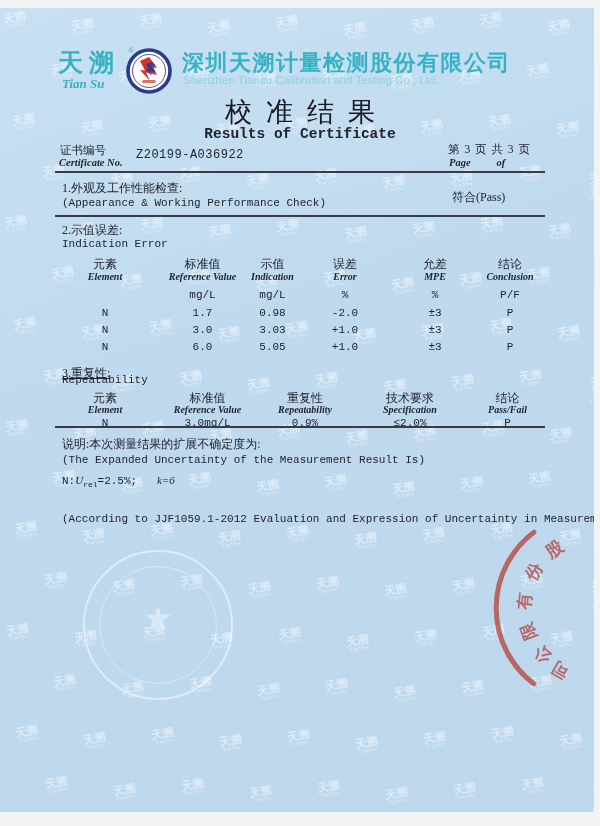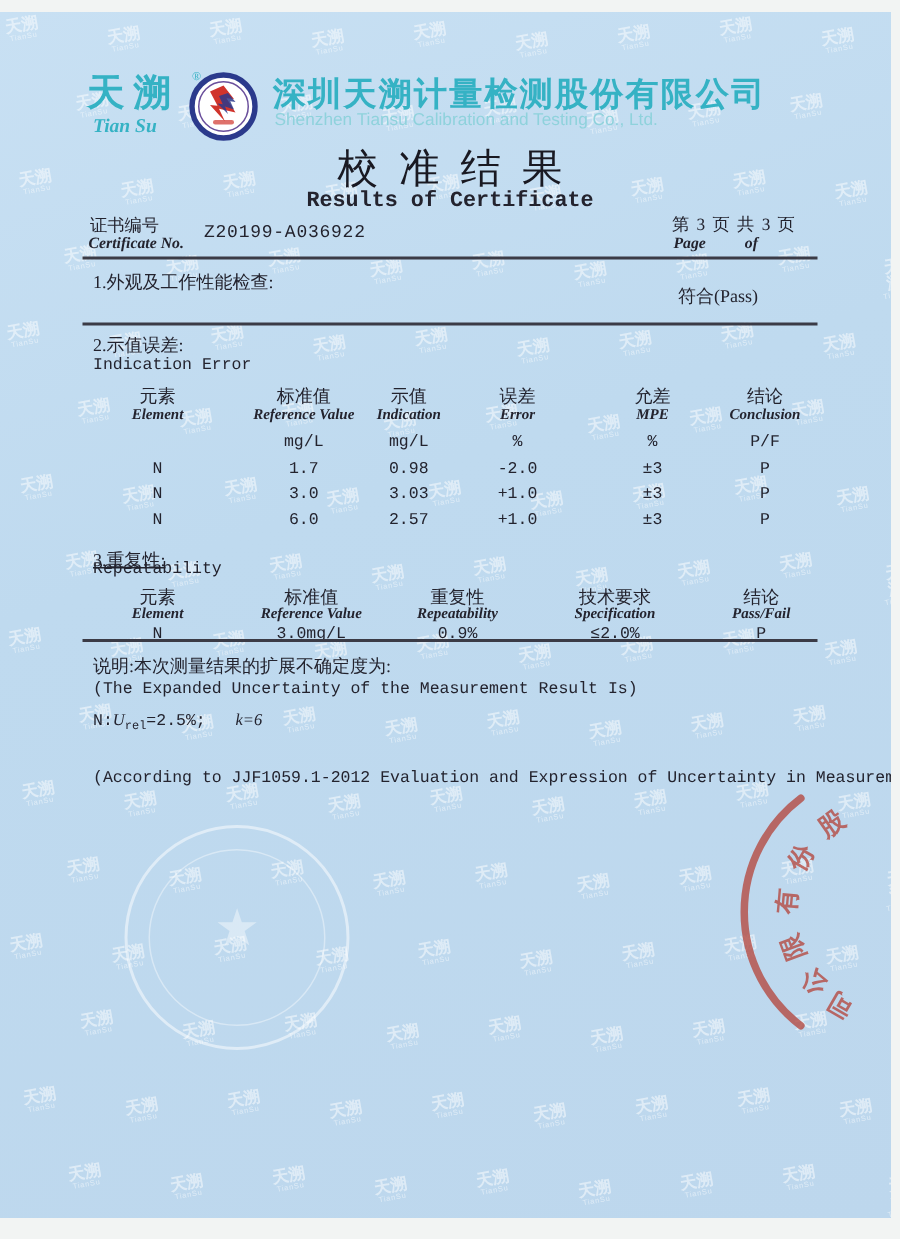--- a/index.html
+++ b/index.html
@@ -682,20 +682,21 @@
     <div class="cert-number">Z20199-A036922</div>
     <div class="page-cn">第 3 页   共 3 页</div>
     <div class="page-en">
       <span>Page</span>
       <span>of</span>
     </div>
 
     <div class="hr hr1"></div>
 
     <div class="s1-cn">1.外观及工作性能检查:</div>
+    <div class="s1-en">(Appearance &amp; Working Performance Check)</div>
     <div class="s1-result">符合(Pass)</div>
 
     <div class="hr hr2"></div>
 
     <div class="s2-cn">2.示值误差:</div>
     <div class="s2-en">Indication Error</div>
 
     <div class="trow t1 t1h-cn h-cn">
       <span class="c c0">元素</span>
       <span class="c c1">标准值</span>
@@ -732,21 +733,21 @@
       <span class="c c0">N</span>
       <span class="c c1">3.0</span>
       <span class="c c2">3.03</span>
       <span class="c c3">+1.0</span>
       <span class="c c4">±3</span>
       <span class="c c5">P</span>
     </div>
     <div class="trow t1 t1r2 d">
       <span class="c c0">N</span>
       <span class="c c1">6.0</span>
-      <span class="c c2">2.57</span>
+      <span class="c c2">5.05</span>
       <span class="c c3">+1.0</span>
       <span class="c c4">±3</span>
       <span class="c c5">P</span>
     </div>
 
     <div class="s3-cn">3.重复性:</div>
     <div class="s3-en">Repeatability</div>
 
     <div class="trow t2 t2h-cn h-cn">
       <span class="c c0">元素</span>

